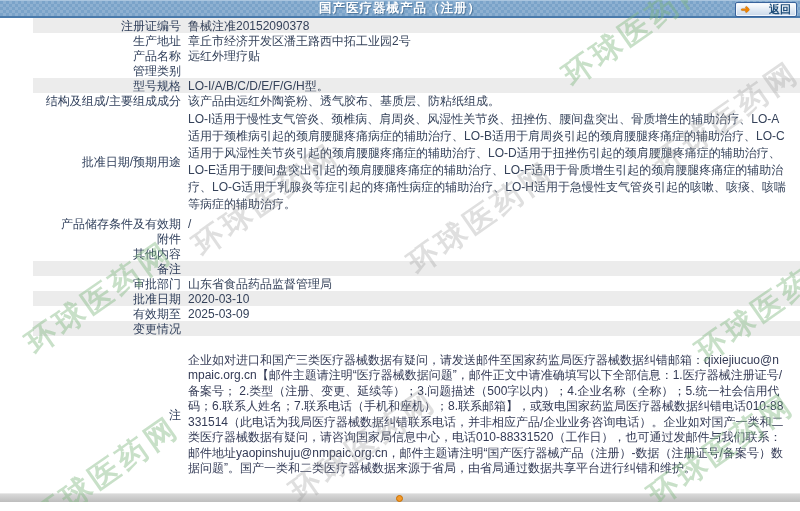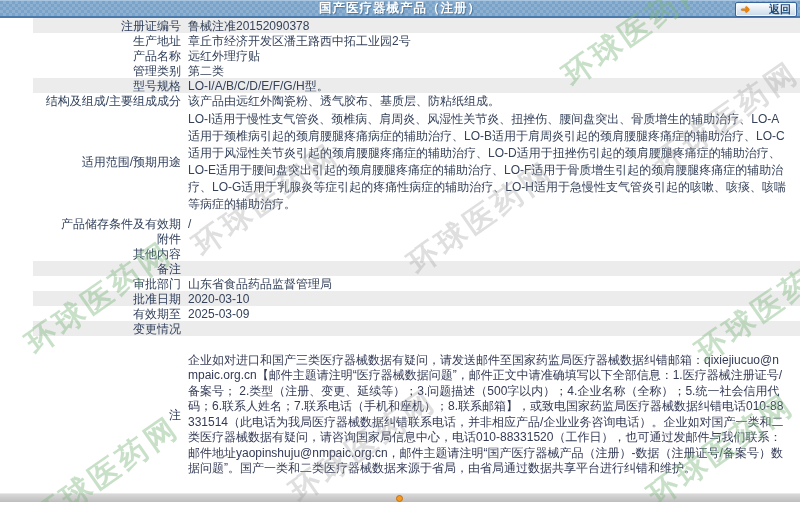--- a/index.html
+++ b/index.html
@@ -98,35 +98,34 @@
       <div class="val">章丘市经济开发区潘王路西中拓工业园2号</div>
     </div>
 
     <div class="row">
       <div class="lbl">产品名称</div>
       <div class="val">远红外理疗贴</div>
     </div>
 
     <div class="row">
       <div class="lbl">管理类别</div>
-      <div class="val">第二类</div>
     </div>
 
     <div class="row shaded">
       <div class="lbl">型号规格</div>
       <div class="val">LO-I/A/B/C/D/E/F/G/H型。</div>
     </div>
 
     <div class="row">
       <div class="lbl">结构及组成/主要组成成分</div>
       <div class="val">该产品由远红外陶瓷粉、透气胶布、基质层、防粘纸组成。</div>
     </div>
 
     <div class="row multiline">
-      <div class="lbl">适用范围/预期用途</div>
+      <div class="lbl">批准日期/预期用途</div>
       <div class="val">LO-I适用于慢性支气管炎、颈椎病、肩周炎、风湿性关节炎、扭挫伤、腰间盘突出、骨质增生的辅助治疗、LO-A适用于颈椎病引起的颈肩腰腿疼痛病症的辅助治疗、LO-B适用于肩周炎引起的颈肩腰腿疼痛症的辅助治疗、LO-C适用于风湿性关节炎引起的颈肩腰腿疼痛症的辅助治疗、LO-D适用于扭挫伤引起的颈肩腰腿疼痛症的辅助治疗、LO-E适用于腰间盘突出引起的颈肩腰腿疼痛症的辅助治疗、LO-F适用于骨质增生引起的颈肩腰腿疼痛症的辅助治疗、LO-G适用于乳腺炎等症引起的疼痛性病症的辅助治疗、LO-H适用于急慢性支气管炎引起的咳嗽、咳痰、咳喘等病症的辅助治疗。</div>
     </div>
 
     <div class="row">
       <div class="lbl">产品储存条件及有效期</div>
       <div class="val">/</div>
     </div>
 
     <div class="row">
       <div class="lbl">附件</div>

